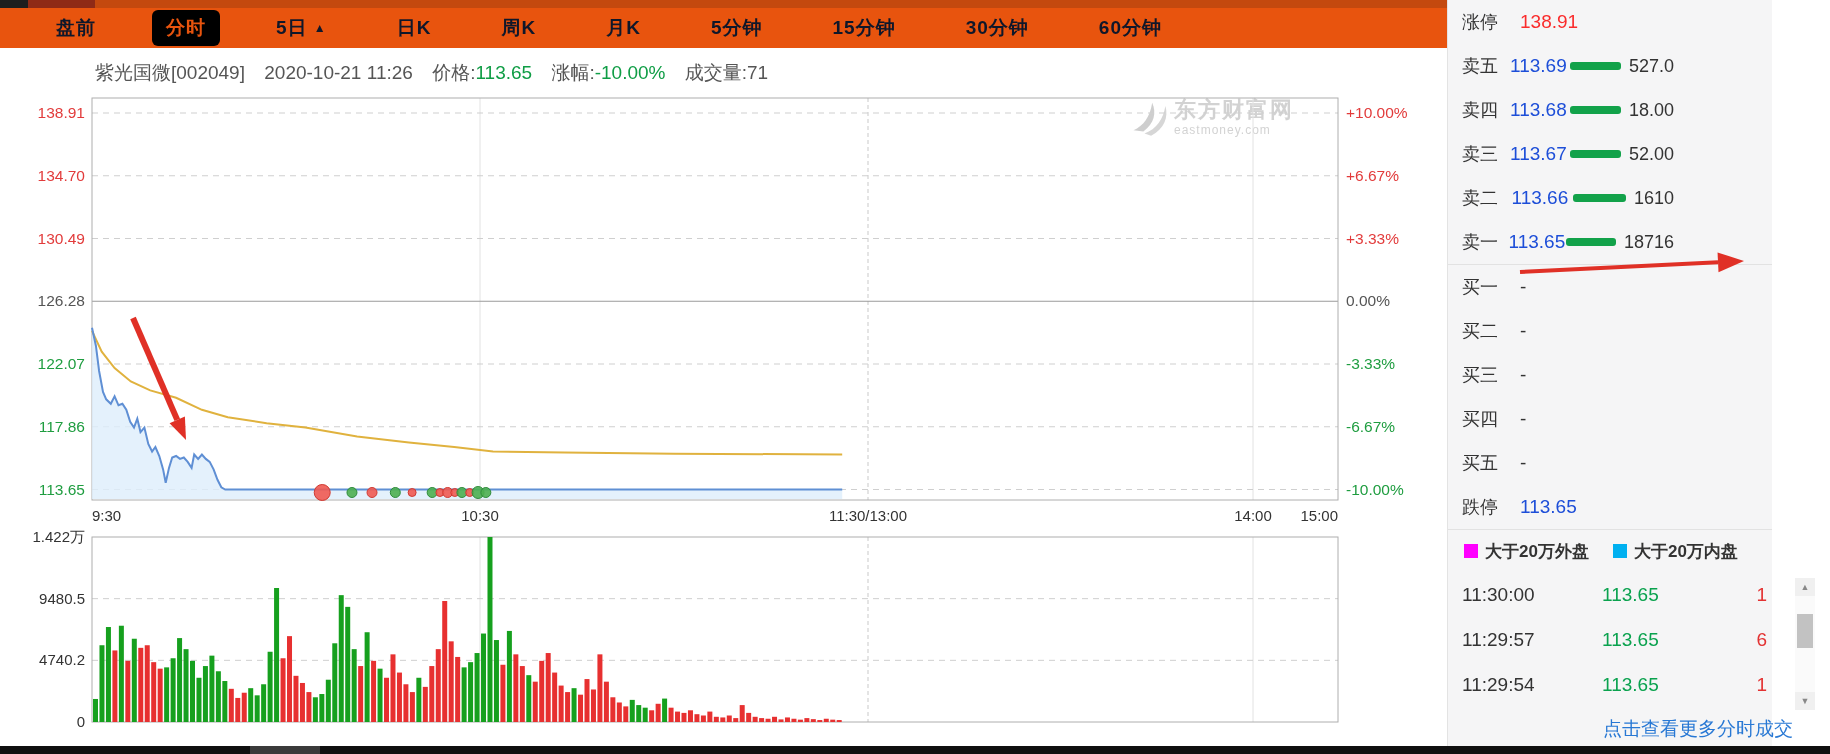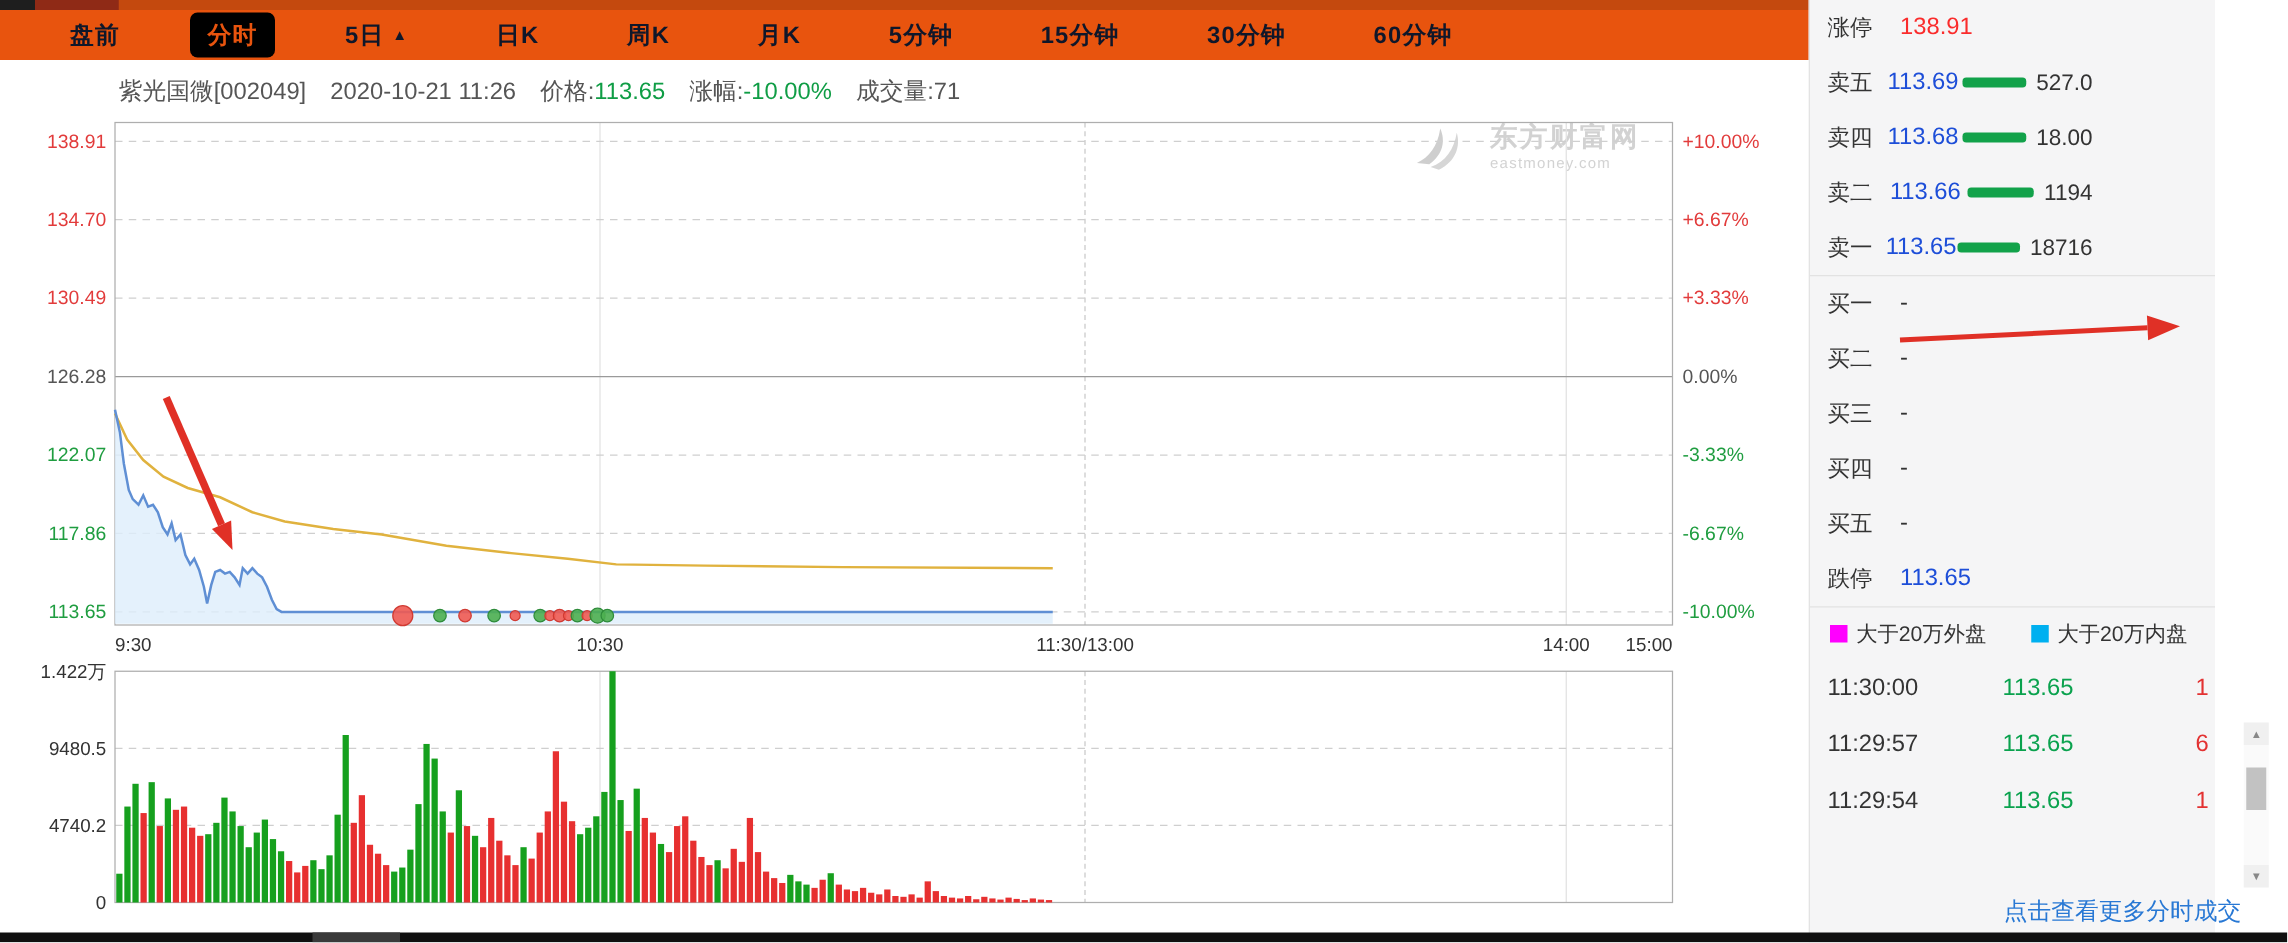--- a/index.html
+++ b/index.html
@@ -19,39 +19,39 @@
             cursor:pointer;white-space:nowrap;letter-spacing:1px;}
   .nav-item.active{background:#000000;color:#e8540e;border-radius:6px;}
   .nav-item .tri{font-size:12px;vertical-align:2px;}
 
   
   .chart-title{position:absolute;left:95px;top:60px;font-size:19px;color:#555;white-space:nowrap;}
   .chart-title .gap{display:inline-block;width:14px;}
   .chart-title .green{color:#0f9d45;}
 
   
-  .watermark{position:absolute;left:1128px;top:94px;display:flex;align-items:center;gap:20px;
+  .watermark{position:absolute;left:1128px;top:94px;display:flex;align-items:center;gap:2px;
              color:#cbcbcb;opacity:.85;pointer-events:none;}
   .watermark .wm-cn{font-size:22px;font-weight:700;letter-spacing:2px;}
   .watermark .wm-en{font-size:12px;letter-spacing:1px;margin-top:-2px;}
 
   
   .panel{position:absolute;left:1447px;top:0;width:325px;height:754px;background:#f5f5f6;
          border-left:1px solid #e3e3e3;}
   .ob-row{position:relative;height:44px;display:flex;align-items:center;padding-left:14px;}
   .ob-label{width:58px;font-size:18px;color:#333;}
   .ob-price{width:72px;font-size:19px;color:#333;}
   .ob-price.green{color:#1d4ed8;}
   .ob-price.red{color:#fa2c2c;}
   .ob-bar{width:62px;height:8px;border-radius:3px;background:#12a24a;margin-right:8px;visibility:hidden;}
   .ob-bar.show{visibility:visible;}
   .ob-qty{flex:1;text-align:right;padding-right:98px;font-size:18px;color:#333;}
   .divider{height:1px;background:#e2e2e2;margin:0;}
 
-  .legend{height:42px;display:flex;align-items:center;padding-left:16px;gap:36px;}
+  .legend{height:42px;display:flex;align-items:center;padding-left:16px;gap:24px;font-weight:bold;}
   .legend-item{display:flex;align-items:center;gap:7px;font-size:17px;color:#333;}
   .legend-swatch{width:14px;height:14px;display:inline-block;}
 
   .trades{position:relative;}
   .trade-row{height:45px;display:flex;align-items:center;padding-left:14px;}
   .trade-time{width:140px;font-size:19px;color:#333;}
   .trade-price{width:110px;font-size:19px;color:#0aa24e;}
   .trade-qty{width:55px;text-align:right;font-size:19px;color:#e33232;}
 
   .vscroll{position:absolute;left:347px;top:578px;width:20px;height:132px;}
@@ -131,26 +131,32 @@
     <span class="ob-qty">527.0</span>
   </div>
 
   <div class="ob-row">
     <span class="ob-label">卖四</span>
     <span class="ob-price green">113.68</span>
     <span class="ob-bar show"></span>
     <span class="ob-qty">18.00</span>
   </div>
 
+  <div class="ob-row">
+    <span class="ob-label">卖三</span>
+    <span class="ob-price green">113.67</span>
+    <span class="ob-bar show"></span>
+    <span class="ob-qty">52.00</span>
+  </div>
 
   <div class="ob-row">
     <span class="ob-label">卖二</span>
     <span class="ob-price green">113.66</span>
     <span class="ob-bar show"></span>
-    <span class="ob-qty">1194</span>
+    <span class="ob-qty">1610</span>
   </div>
 
   <div class="ob-row">
     <span class="ob-label">卖一</span>
     <span class="ob-price green">113.65</span>
     <span class="ob-bar show"></span>
     <span class="ob-qty">18716</span>
   </div>
 <div class="divider"></div>
   <div class="ob-row">

